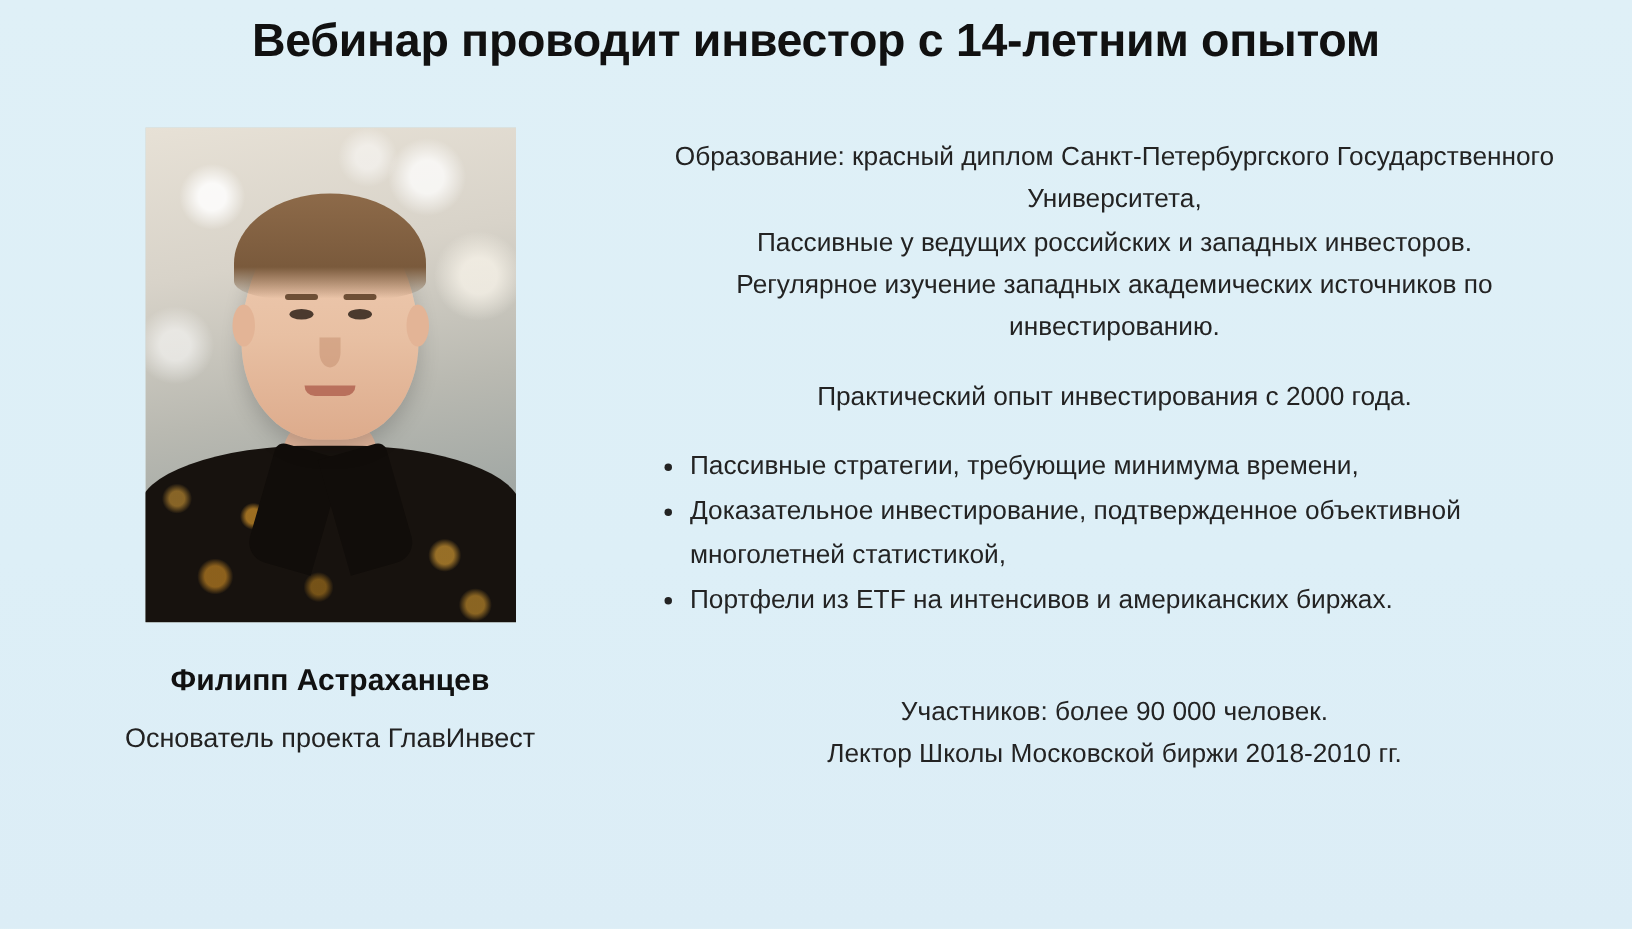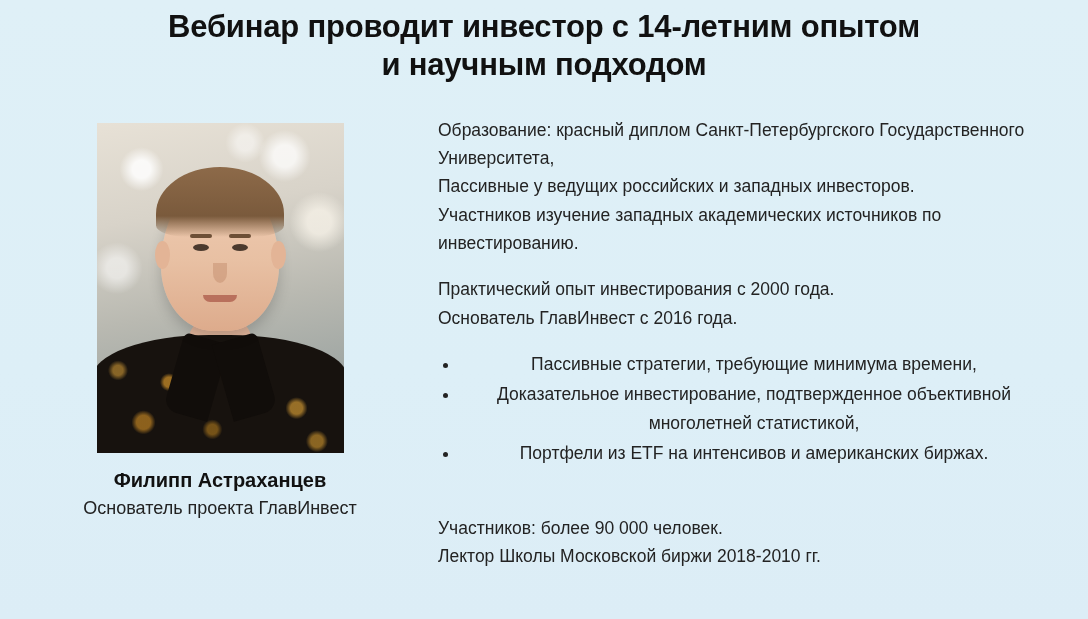--- a/index.html
+++ b/index.html
@@ -175,61 +175,60 @@
     position: absolute;
     left: 50%;
     transform: translateX(-50%);
     top: 172px;
     width: 34px;
     height: 7px;
     background: #b9705c;
     border-radius: 0 0 18px 18px;
   }
   .person-name {
-    margin-top: 16px;
+    margin-top: 28px;
     font-size: 20px;
     font-weight: bold;
     color: #111111;
   }
   .person-role {
-    margin-top: 6px;
+    margin-top: 16px;
     font-size: 18px;
     color: #222222;
   }
   .bio {
     flex: 1 1 auto;
     padding-left: 38px;
     padding-top: 2px;
     font-size: 17.5px;
     line-height: 1.62;
     color: #232323;
   }
   .bio p {
-    margin: 0 0 18px 0;
+    margin: 12px 0 18px 0;
+    text-align: center;
   }
   .bio ul {
     margin: 0 0 18px 0;
     padding-left: 22px;
-    text-align: center;
   }
   .bio li {
     margin: 0 0 2px 0;
   }
   .bio .last {
     margin-bottom: 0;
   }
 </style>
 </head>
 <body>
 
 <div class="page">
 
   <h1 class="headline">
     <span class="line">Вебинар проводит инвестор с 14-летним опытом</span>
-    <span class="line">и научным подходом</span>
   </h1>
 
   <div class="content">
 
     <div class="profile">
       <div class="photo-frame">
         <div class="photo-bg"></div>
         <div class="photo-neck"></div>
         <div class="photo-shirt"></div>
         <div class="photo-collar-l"></div>
@@ -247,27 +246,26 @@
       </div>
       <div class="person-name">Филипп Астраханцев</div>
       <div class="person-role">Основатель проекта ГлавИнвест</div>
     </div>
 
     <div class="bio">
       <p>
         <span>Образование: красный диплом Санкт-Петербургского</span>
         <span>Государственного Университета,</span><br>
         <span>Пассивные у ведущих российских и западных инвесторов.</span><br>
-        <span>Участников изучение западных академических источников</span>
+        <span>Регулярное изучение западных академических источников</span>
         <span>по инвестированию.</span>
       </p>
 
       <p>
         <span>Практический опыт инвестирования с 2000 года.</span><br>
-        <span>Основатель ГлавИнвест с 2016 года.</span>
       </p>
 
       <ul>
         <li>Пассивные стратегии, требующие минимума времени,</li>
         <li>Доказательное инвестирование, подтвержденное объективной многолетней статистикой,</li>
         <li>Портфели из ETF на интенсивов и американских биржах.</li>
       </ul>
 
       <p class="last">
         <br>

